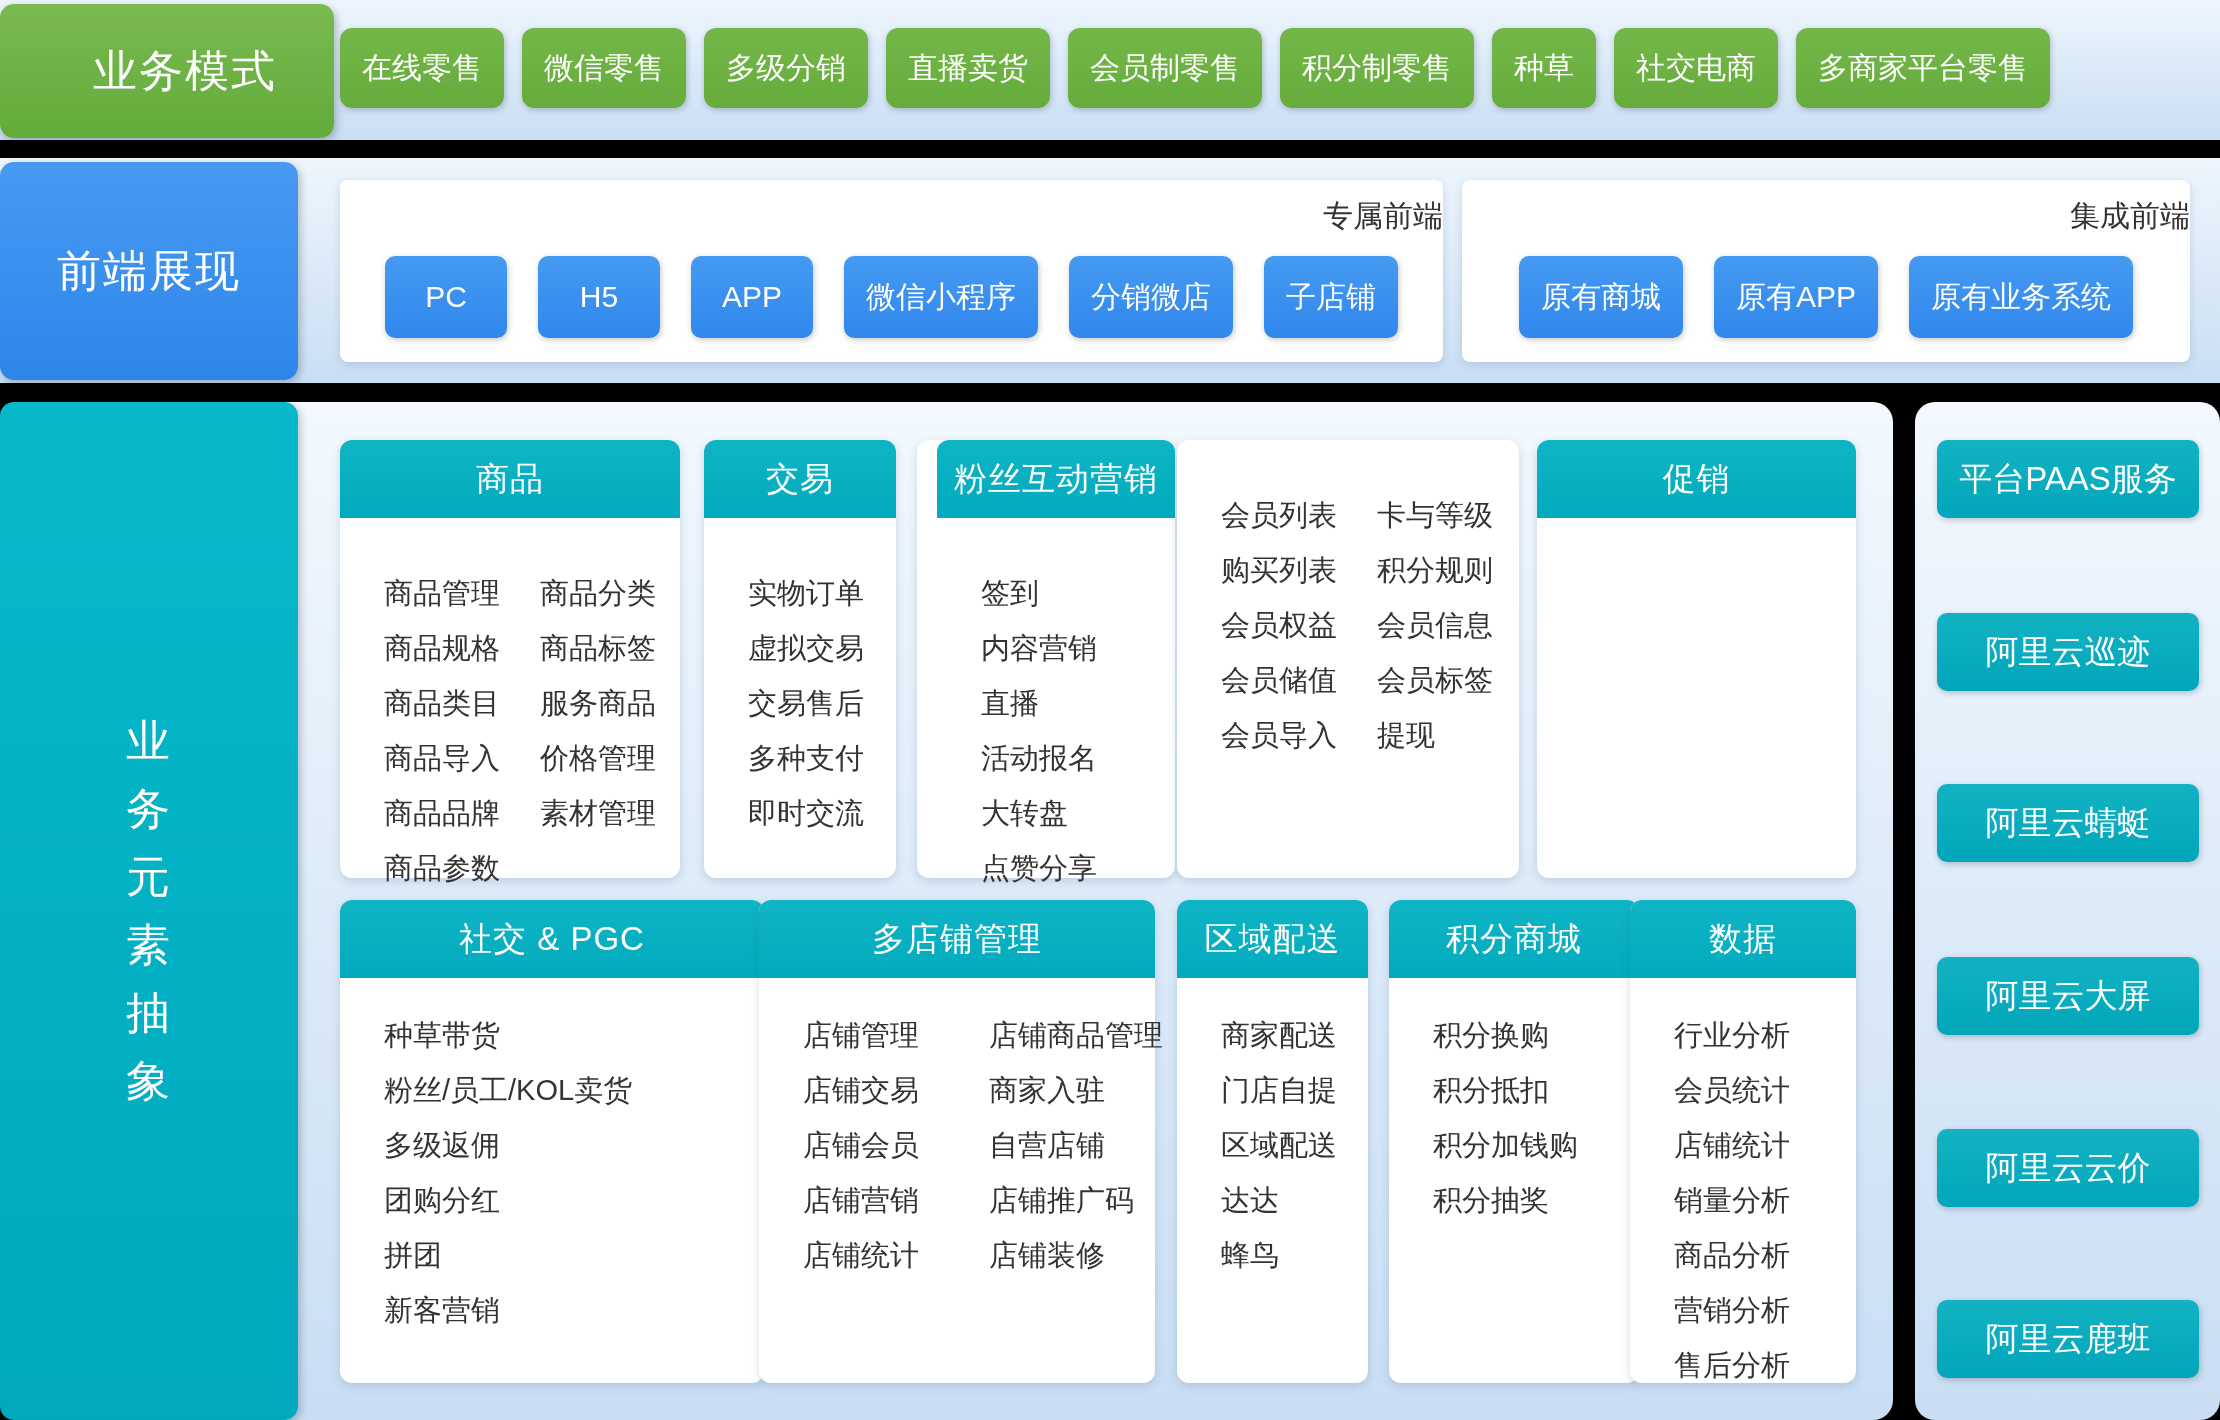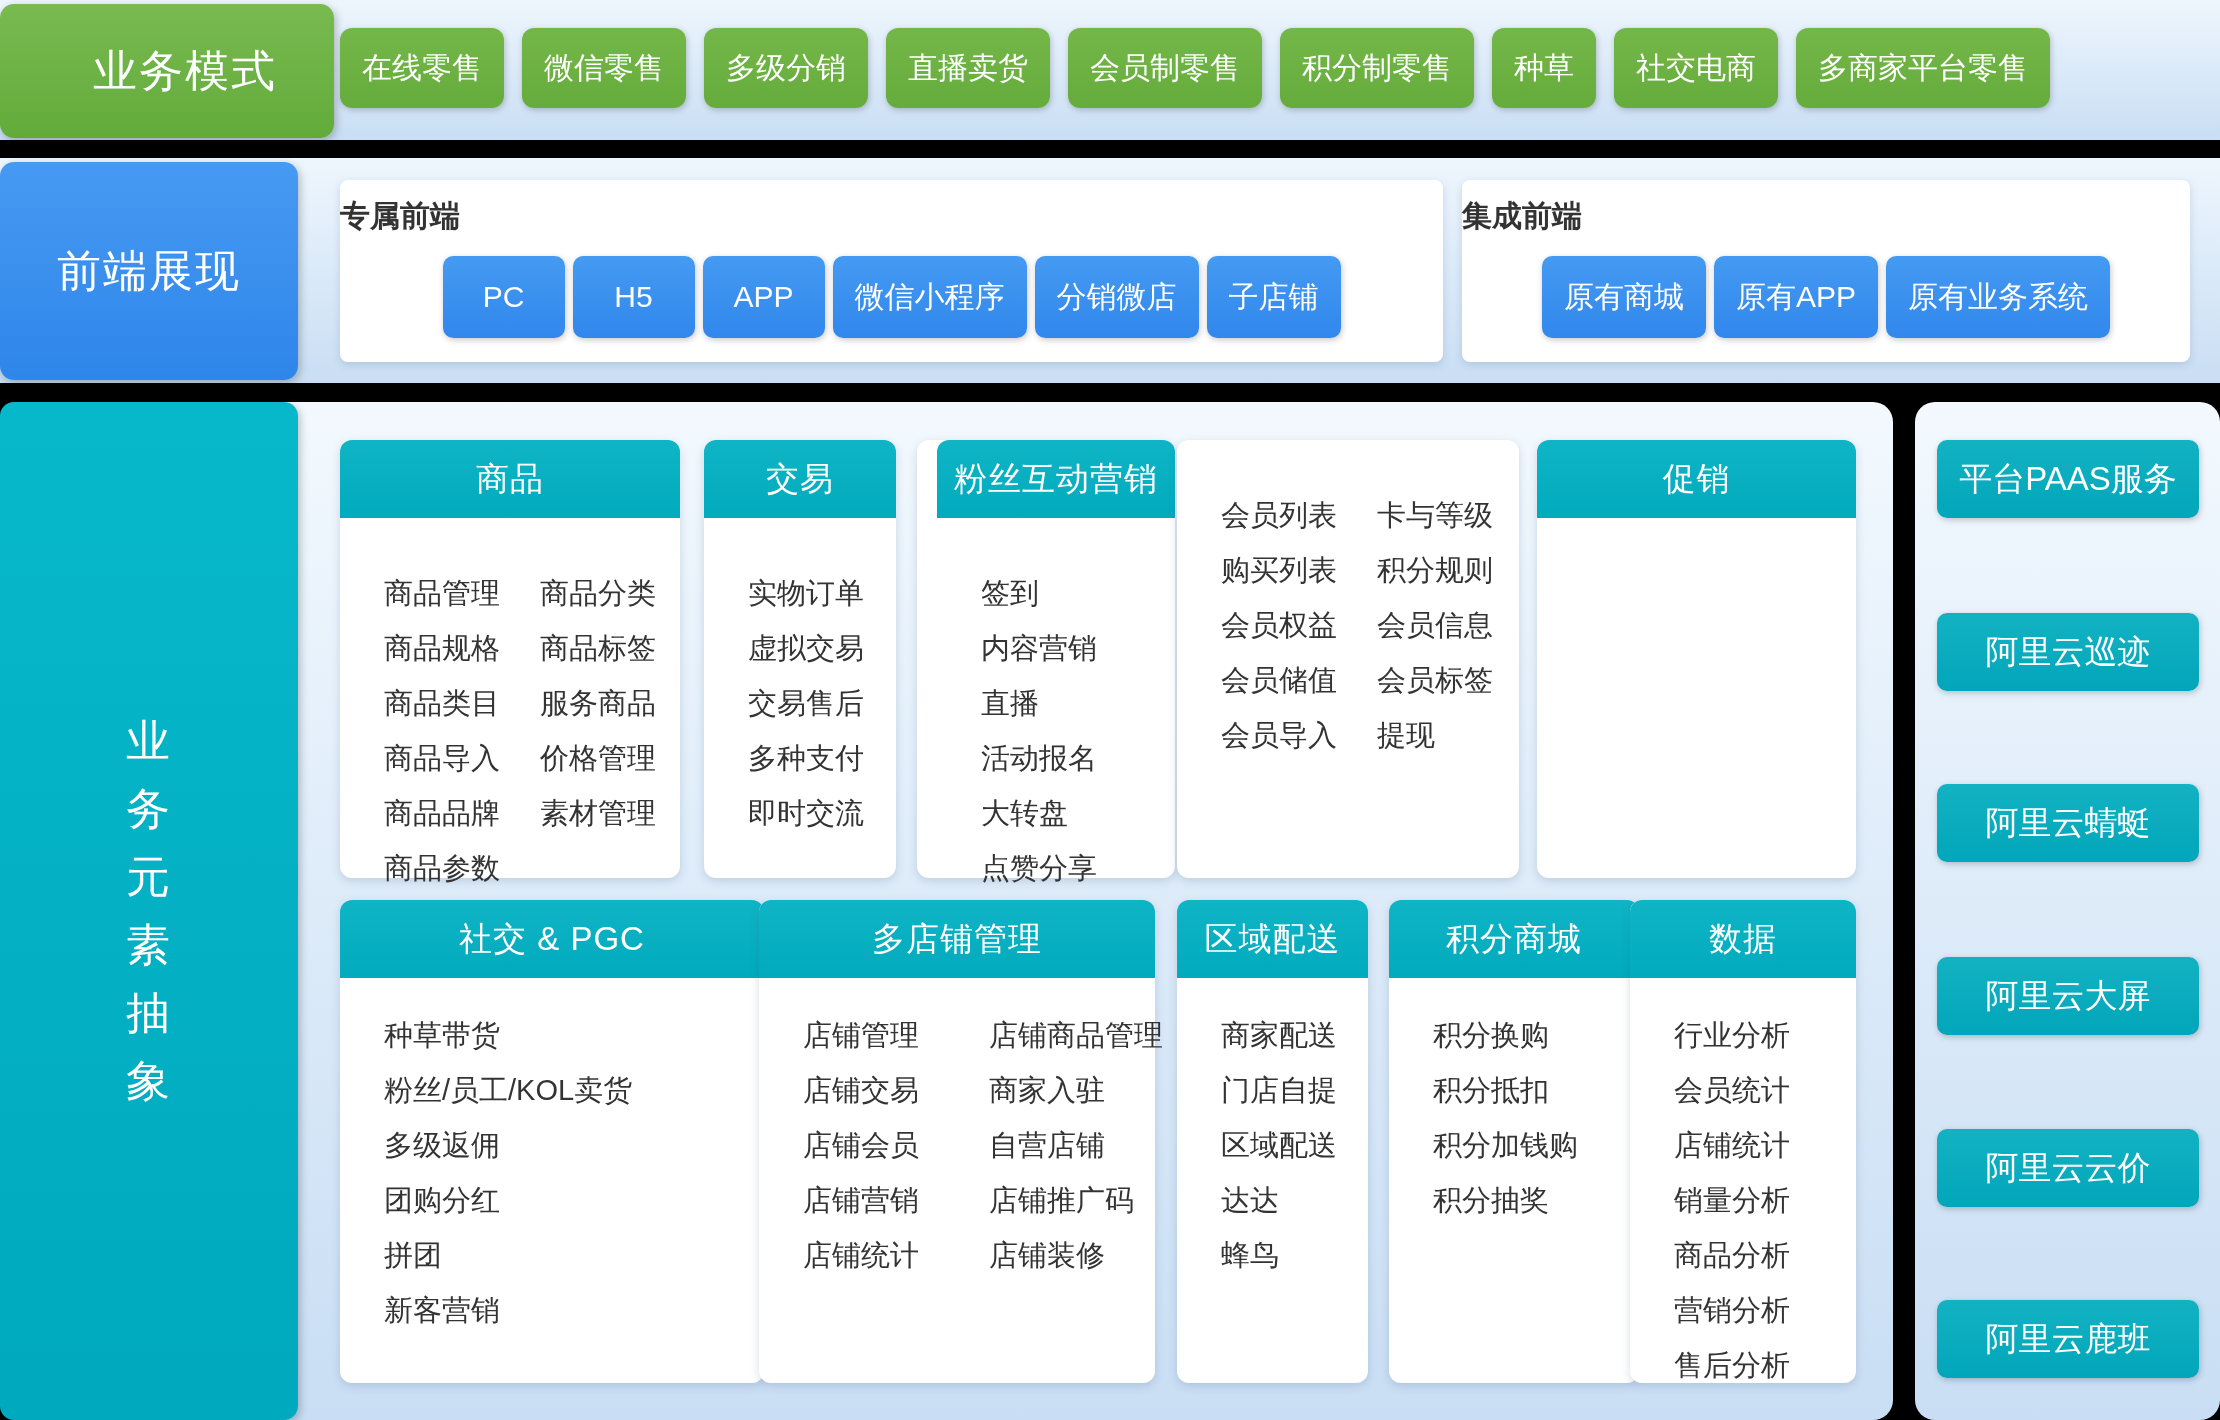--- a/index.html
+++ b/index.html
@@ -48,23 +48,23 @@
   .chip.blue{background:linear-gradient(180deg,#459af2 0%,#3187ec 100%);}
 
   
   .fe-card{
     position:absolute;top:22px;height:182px;background:#fff;border-radius:8px;
     box-shadow:0 3px 8px rgba(60,90,130,.18);
   }
   #fe-card-0{left:340px;width:1103px;}
   #fe-card-1{left:1462px;width:728px;}
   .fe-title{
-    text-align:left;color:#333;font-size:30px;padding-top:16px;height:46px;font-weight:bold;
-  }
-  .fe-btns{display:flex;justify-content:center;gap:8px;margin-top:14px;}
+    text-align:right;color:#333;font-size:30px;padding-top:16px;height:46px;
+  }
+  .fe-btns{display:flex;justify-content:center;gap:31px;margin-top:14px;}
   .fe-btns .chip{height:82px;border-radius:10px;}
   .chip.min3{min-width:122px;box-sizing:border-box;}
 
   
   #main-panel{
     position:absolute;left:0;top:0;width:1893px;height:1018px;border-radius:20px;
     background:linear-gradient(180deg,#f3f9fe 0%,#ddebf9 50%,var(--panel-shade,#c9def4) 100%);
   }
   #side-panel{
     position:absolute;left:1915px;top:0;width:305px;height:1018px;border-radius:20px;

